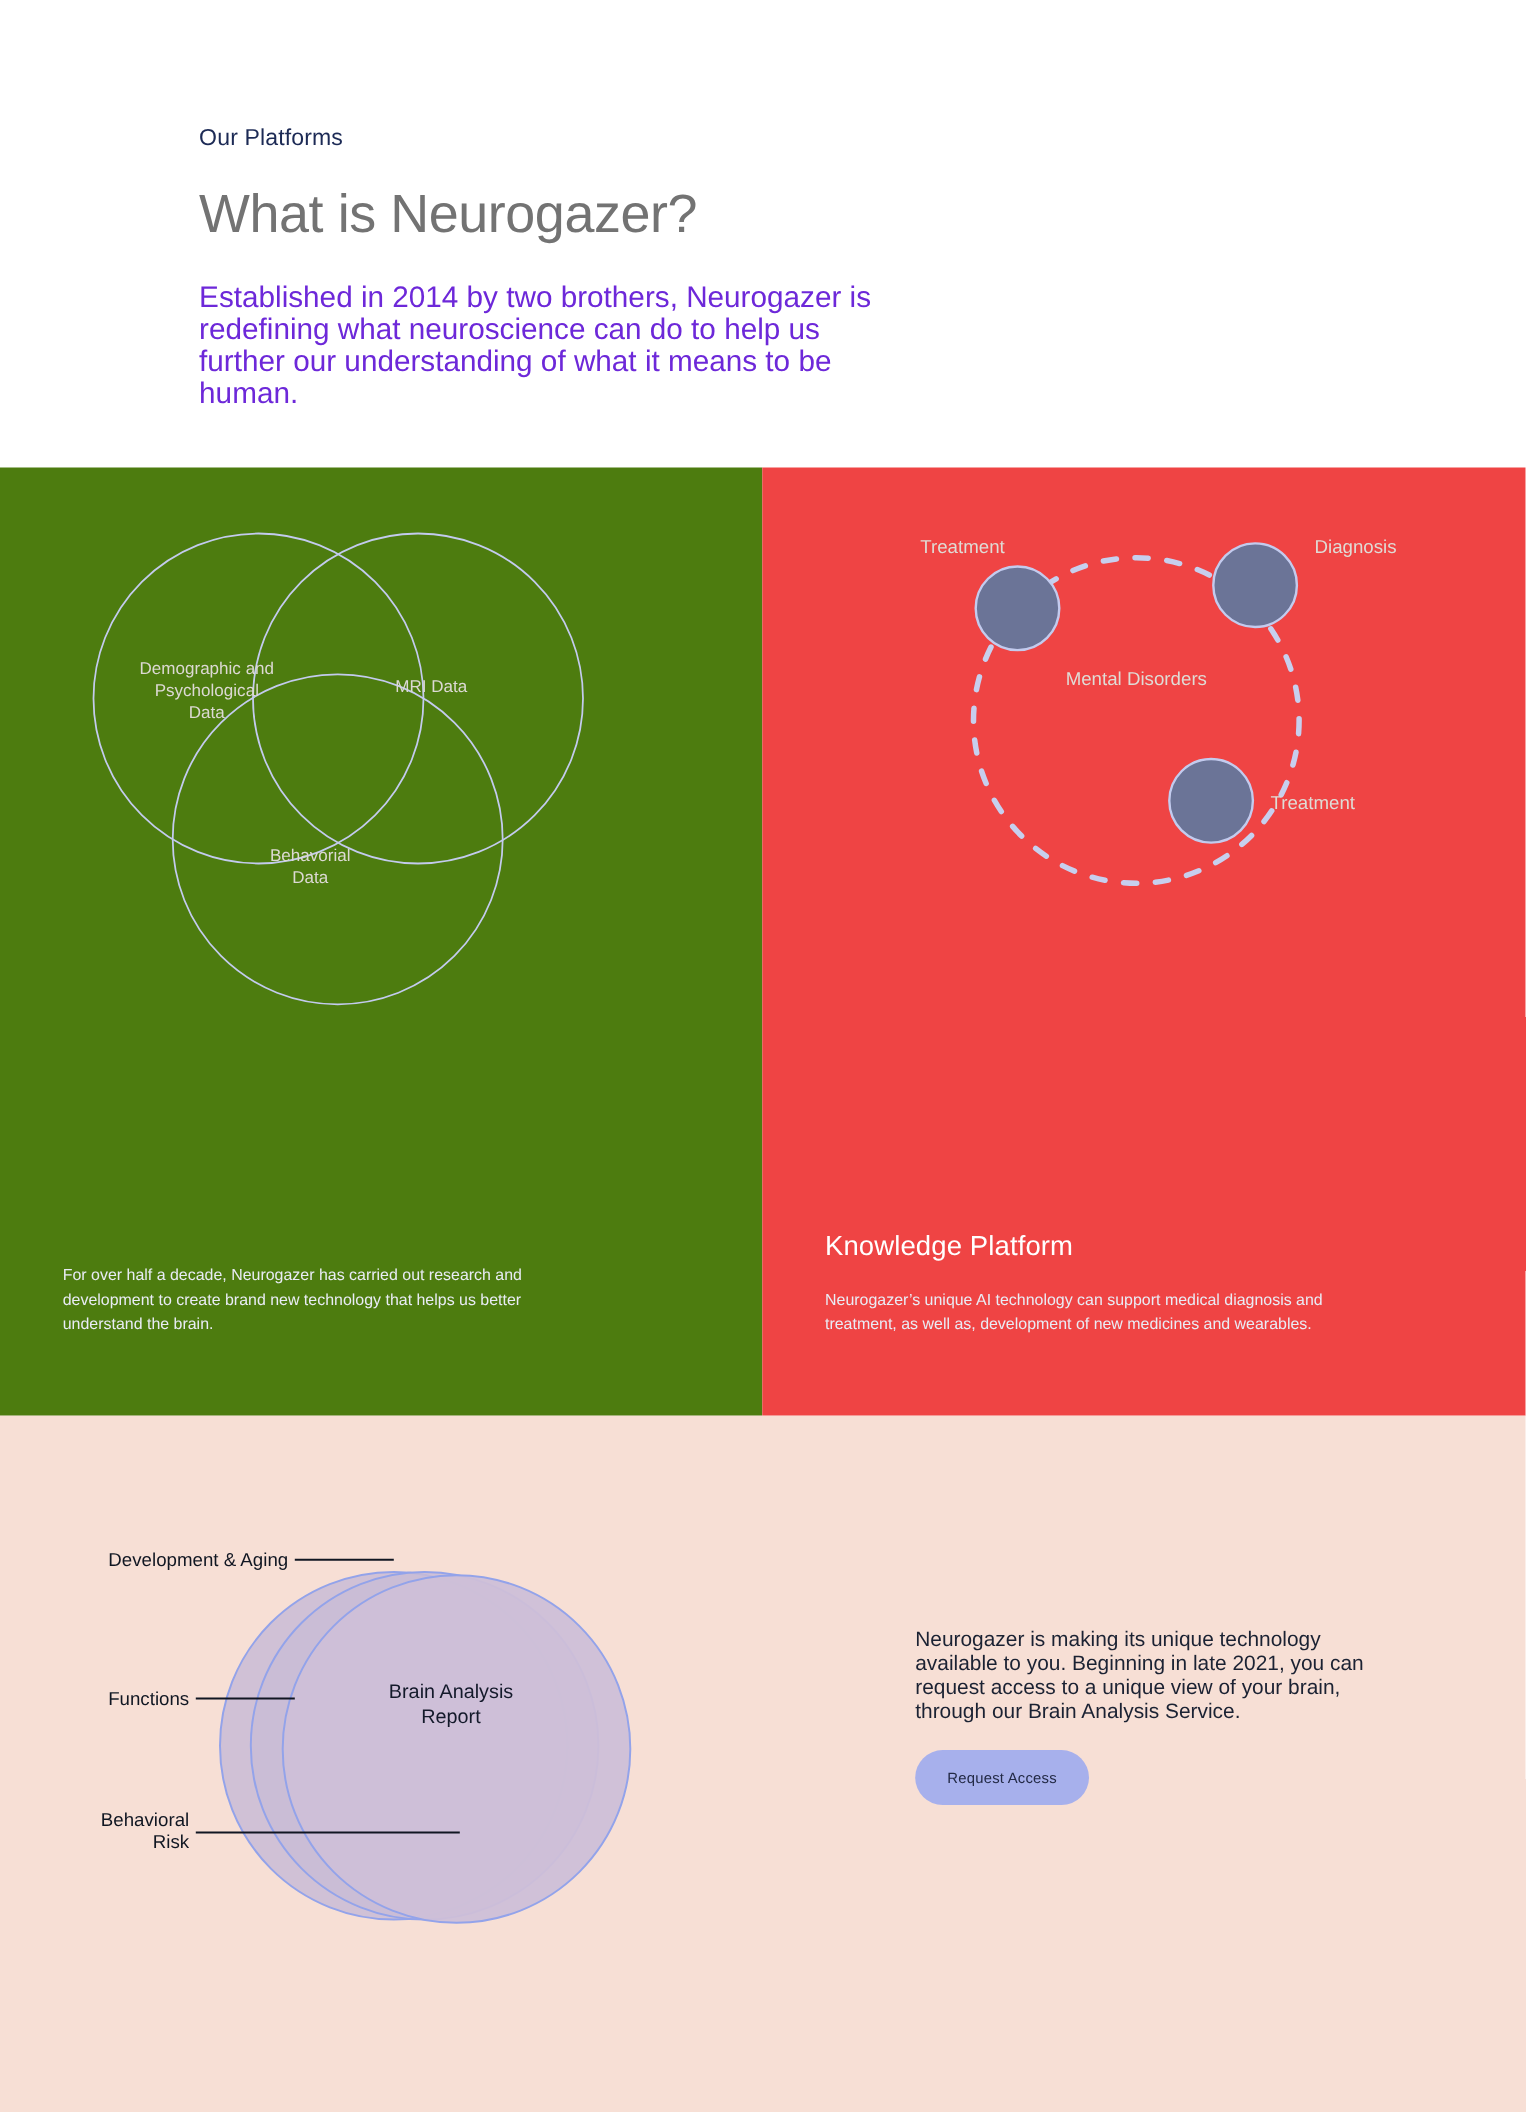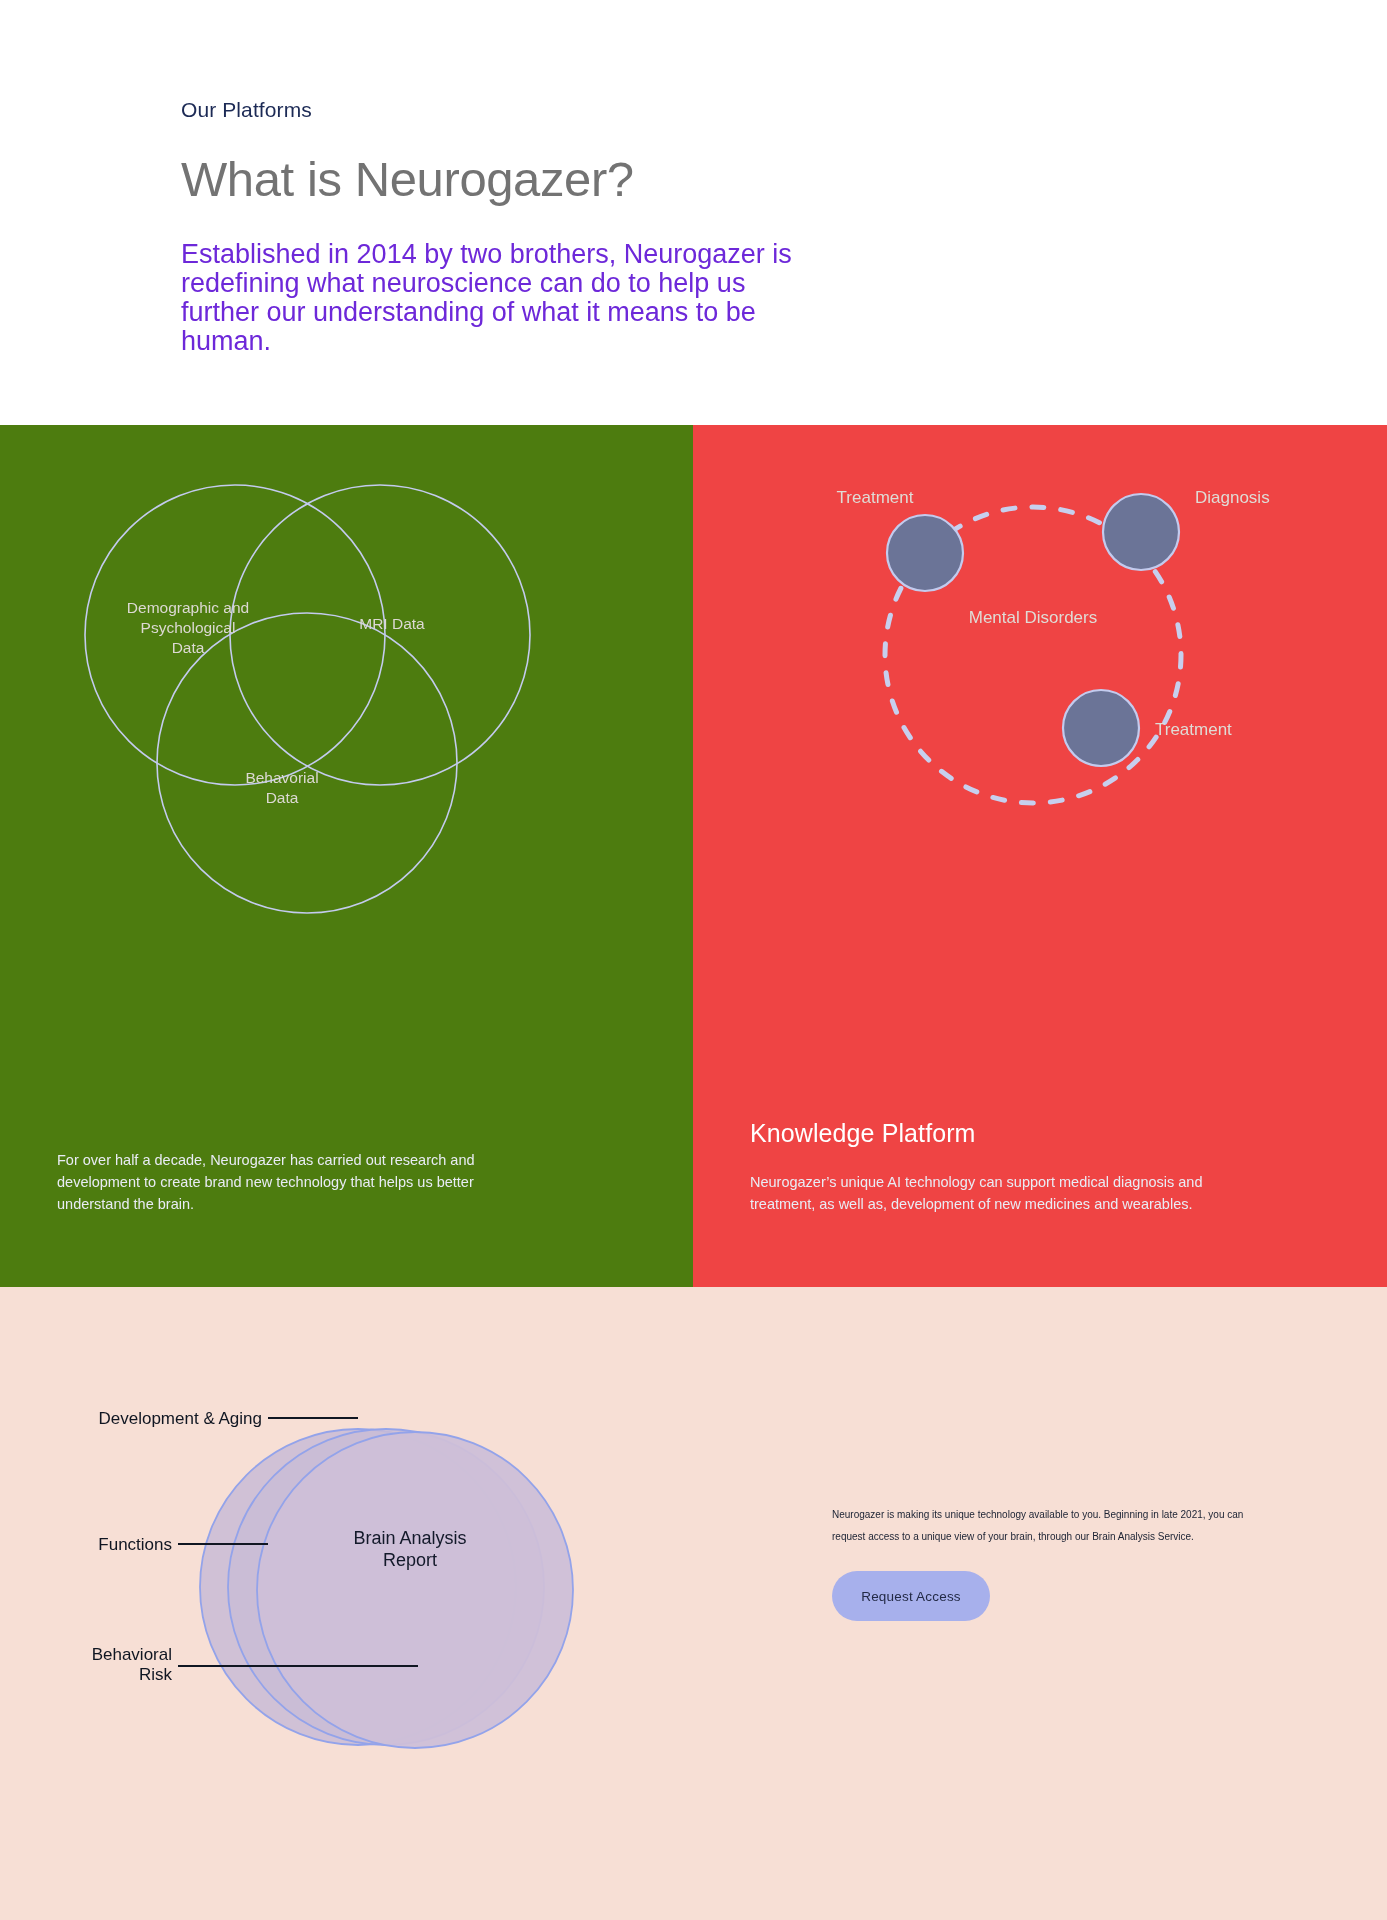--- a/index.html
+++ b/index.html
@@ -16,21 +16,21 @@
   .page {
     position: relative;
     width: 1387px;
     height: 1920px;
     overflow: hidden;
   }
 
   
   .intro {
     position: absolute;
-    left: 0; top: 0;
+    left: 0; top: 16px;
     width: 1387px;
     height: 425px;
     background: #ffffff;
   }
   .intro-inner {
     position: absolute;
     left: 181px;
     top: 96px;
     width: 700px;
   }
@@ -143,22 +143,21 @@
     width: 440px;
   }
   .business-title {
     font-size: 25px;
     line-height: 32px;
     font-weight: 400;
     color: #131a2c;
     letter-spacing: 0.1px;
   }
   .business-body {
-    margin-top: 24px;
-    font-size: 10px;
+    font-size: 19px;
     line-height: 22px;
     color: #1b2233;
     width: 428px;
   }
   .request-btn {
     margin-top: 23px;
     display: inline-flex;
     align-items: center;
     justify-content: center;
     width: 158px;

